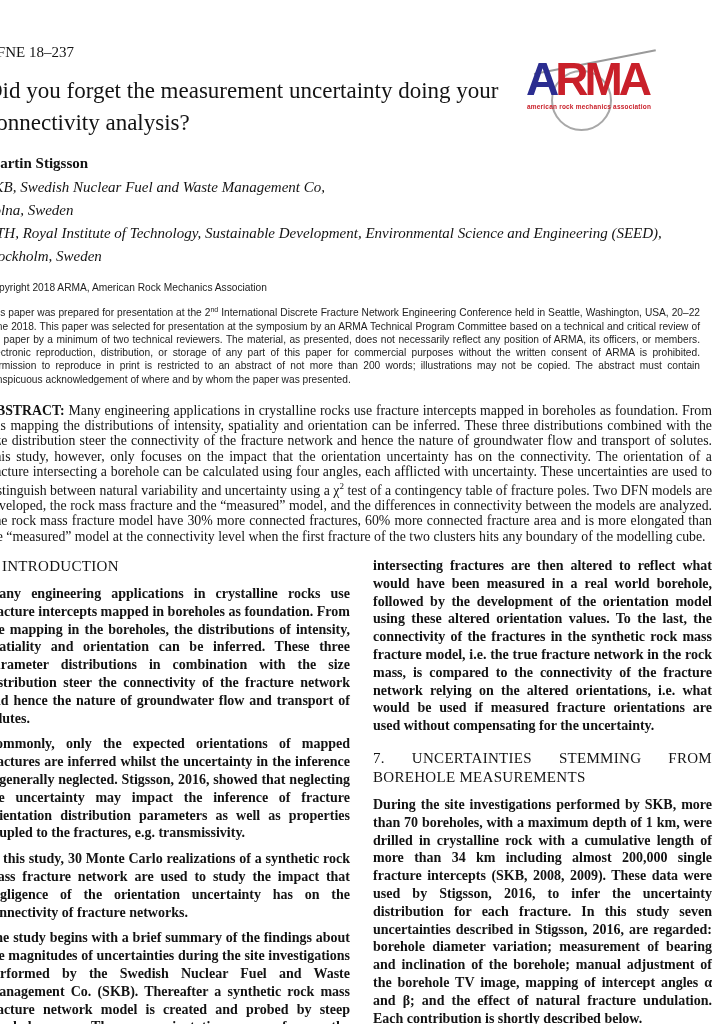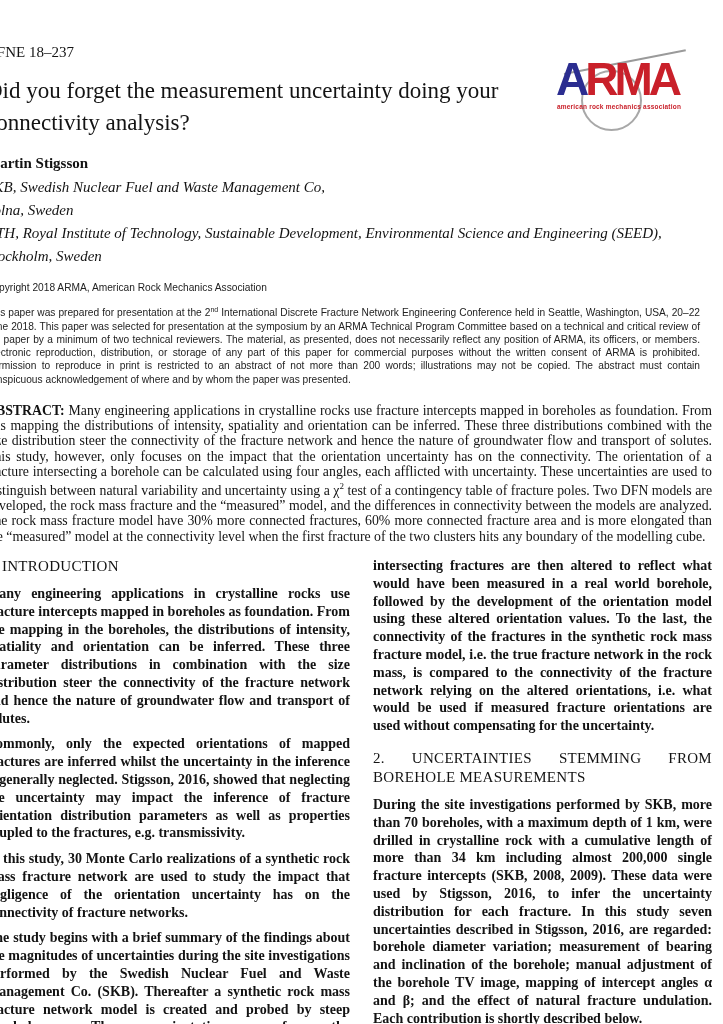--- a/index.html
+++ b/index.html
@@ -34,21 +34,21 @@
     font-size:15px;font-weight:normal;margin:0 0 9px 0;line-height:19px;
     text-transform:none;letter-spacing:0.3px;
   }
   h2.section{margin-top:14px;text-align:justify;}
   .col-left p,.col-right p{
     margin:0 0 8px 0;font-size:14px;line-height:17.8px;text-align:justify;font-weight:bold;
   }
   p.continues{text-align-last:justify;}
 
   
-  .logo{position:absolute;left:570px;top:48px;width:132px;height:100px;text-align:right;}
+  .logo{position:absolute;left:540px;top:48px;width:132px;height:100px;text-align:right;}
   .logo-circle{
     position:absolute;left:25px;top:22px;width:57px;height:57px;
     border:2px solid #a8a8a8;border-radius:50%;z-index:0;background:transparent;
   }
   .logo-line{
     position:absolute;left:8px;top:25px;width:124px;height:0;
     border-top:2px solid #9a9a9a;transform:rotate(-11deg);transform-origin:left center;z-index:0;
   }
   .logo-letters{
     position:absolute;left:0;top:8px;z-index:1;
@@ -97,18 +97,18 @@
   <div class="columns">
     <div class="col-left">
       <h1 class="section">1. INTRODUCTION</h1>
       <p>Many engineering applications in crystalline rocks use fracture intercepts mapped in boreholes as foundation. From the mapping in the boreholes, the distributions of intensity, spatiality and orientation can be inferred. These three parameter distributions in combination with the size distribution steer the connectivity of the fracture network and hence the nature of groundwater flow and transport of solutes.</p>
       <p>Commonly, only the expected orientations of mapped fractures are inferred whilst the uncertainty in the inference is generally neglected. Stigsson, 2016, showed that neglecting the uncertainty may impact the inference of fracture orientation distribution parameters as well as properties coupled to the fractures, e.g. transmissivity.</p>
       <p>In this study, 30 Monte Carlo realizations of a synthetic rock mass fracture network are used to study the impact that negligence of the orientation uncertainty has on the connectivity of fracture networks.</p>
       <p class="continues">The study begins with a brief summary of the findings about the magnitudes of uncertainties during the site investigations performed by the Swedish Nuclear Fuel and Waste Management Co. (SKB). Thereafter a synthetic rock mass fracture network model is created and probed by steep boreholes. The orientations of the</p>
     </div>
     <div class="col-right">
       <p>intersecting fractures are then altered to reflect what would have been measured in a real world borehole, followed by the development of the orientation model using these altered orientation values. To the last, the connectivity of the fractures in the synthetic rock mass fracture model, i.e. the true fracture network in the rock mass, is compared to the connectivity of the fracture network relying on the altered orientations, i.e. what would be used if measured fracture orientations are used without compensating for the uncertainty.</p>
-      <h2 class="section">2. UNCERTAINTIES STEMMING FROM BOREHOLE MEASUREMENTS</h2>
+      <h2 class="section">7. UNCERTAINTIES STEMMING FROM BOREHOLE MEASUREMENTS</h2>
       <p>During the site investigations performed by SKB, more than 70 boreholes, with a maximum depth of 1 km, were drilled in crystalline rock with a cumulative length of more than 34 km including almost 200,000 single fracture intercepts (SKB, 2008, 2009). These data were used by Stigsson, 2016, to infer the uncertainty distribution for each fracture. In this study seven uncertainties described in Stigsson, 2016, are regarded: borehole diameter variation; measurement of bearing and inclination of the borehole; manual adjustment of the borehole TV image, mapping of intercept angles α and β; and the effect of natural fracture undulation. Each contribution is shortly described below.</p>
     </div>
   </div>
 
 </div>
 
 </body></html>

